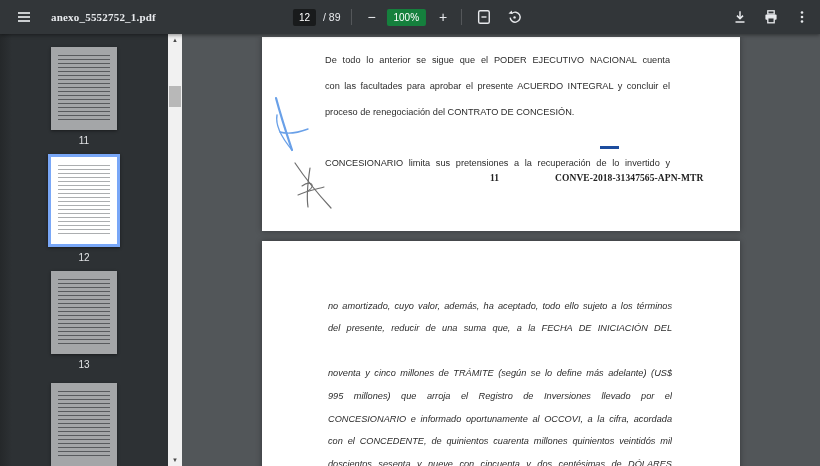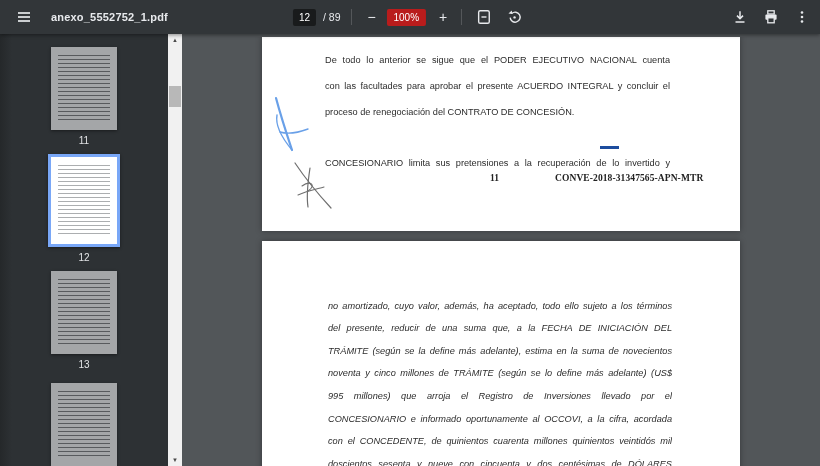--- a/index.html
+++ b/index.html
@@ -2,32 +2,32 @@
 <html style="--toolbar-bg: #323639; --sidebar-bg: #2d3134; --viewer-bg: #525659; --page-bg: #ffffff; --selected-thumb-border: #79a7f7; --link-underline-blue: #1d4d9e; --pen-blue: #69a0e8; --pencil-gray: #6f6f6f;"><head>
 <meta charset="utf-8">
 <style>
   html,body{margin:0;padding:0;background:#202124;}
   .app{position:relative;width:820px;height:466px;overflow:hidden;
        font-family:"Liberation Sans",sans-serif;background:var(--viewer-bg,#525659);}
 
   
   .toolbar{position:absolute;left:0;top:0;right:0;height:34px;background:var(--toolbar-bg,#323639);
            display:flex;align-items:center;z-index:6;box-shadow:0 1px 4px rgba(0,0,0,.45);}
-  .tb-left{display:flex;align-items:center;gap:15px;padding-left:12px;}
+  .tb-left{display:flex;align-items:center;gap:15px;padding-left:12px;font-family:Liberation Serif, serif;}
   .filename{color:#e8eaed;font-size:11px;font-weight:700;letter-spacing:.2px;}
   .tb-center{position:absolute;left:50%;transform:translateX(-50%);display:flex;align-items:center;gap:7px;}
   .tb-right{margin-left:auto;display:flex;align-items:center;gap:7px;padding-right:6px;}
   .tb-btn{width:24px;height:24px;display:flex;align-items:center;justify-content:center;
           background:none;border:none;padding:0;cursor:pointer;color:#e8eaed;}
   .tb-btn svg{display:block;}
   .page-input{width:23px;height:17px;background:#191b1c;border:none;border-radius:2px;color:#fff;
               font-size:10px;text-align:center;font-family:inherit;padding:0;}
   .page-count{color:#e8eaed;font-size:10.5px;white-space:pre;}
   .zoom-btn{font-size:14px;line-height:1;color:#e8eaed;background:none;border:none;width:18px;height:22px;cursor:pointer;}
-  .zoom-box{background:#b91c1c;border-radius:2px;color:#fff;font-size:10px;padding:3px 7px;}
+  .zoom-box{background:#15803d;border-radius:2px;color:#fff;font-size:10px;padding:3px 7px;}
   .tb-sep{width:1px;height:16px;background:#56595c;margin:0 3px;}
 
   
   .sidebar{position:absolute;left:0;top:34px;width:168px;height:432px;overflow:hidden;
            background:linear-gradient(90deg,#25282a 0,var(--sidebar-bg,#2d3134) 12px);
            display:flex;flex-direction:column;align-items:center;}
   .thumb{width:66px;height:93px;background:#a4a6a8;position:relative;box-shadow:0 1px 3px rgba(0,0,0,.45);cursor:pointer;}
   .thumb .tlines{position:absolute;left:7px;right:7px;top:8px;bottom:8px;
                  background:repeating-linear-gradient(180deg,rgba(25,28,32,.55) 0 1px,transparent 1px 4px);}
   .thumb-sel{width:66px;height:97px;background:var(--page-bg,#fff);
@@ -178,21 +178,20 @@
       <div class="bodyline just" style="top:120px">CONCESIONARIO limita sus pretensiones a la recuperación de lo invertido y</div>
       <div class="blue-dash"></div>
       <span class="f-serif f-num">11</span>
       <span class="f-serif f-ref">CONVE-2018-31347565-APN-MTR</span>
       <span class="f-serif f-page">página 11 de 88</span>
     </section>
 
     <section class="page page-12">
       <div class="bodyline just" style="top:59px">no amortizado, cuyo valor, además, ha aceptado, todo ello sujeto a los términos</div>
       <div class="bodyline just" style="top:81px">del presente, reducir de una suma que, a la FECHA DE INICIACIÓN DEL</div>
-      <div class="bodyline just" style="top:104px">TRÁMITE (según se la define más adelante), estima en la suma de novecientos</div>
       <div class="bodyline just" style="top:126px">noventa y cinco millones de TRÁMITE (según se lo define más adelante) (US$</div>
       <div class="bodyline just" style="top:149px">995 millones) que arroja el Registro de Inversiones llevado por el</div>
       <div class="bodyline just" style="top:172px">CONCESIONARIO e informado oportunamente al OCCOVI, a la cifra, acordada</div>
       <div class="bodyline just" style="top:194px">con el CONCEDENTE, de quinientos cuarenta millones quinientos veintidós mil</div>
       <div class="bodyline just" style="top:217px">doscientos sesenta y nueve con cincuenta y dos centésimas de DÓLARES</div>
     </section>
 
     <svg class="annotations" viewBox="0 0 638 432">
       <path class="pen-blue" stroke-width="2.2" d="M94,61 C98,76 104,95 110,113"></path>
       <path class="pen-blue" stroke-width="1.4" d="M110,113 C100,101 93,89 95,78"></path>

